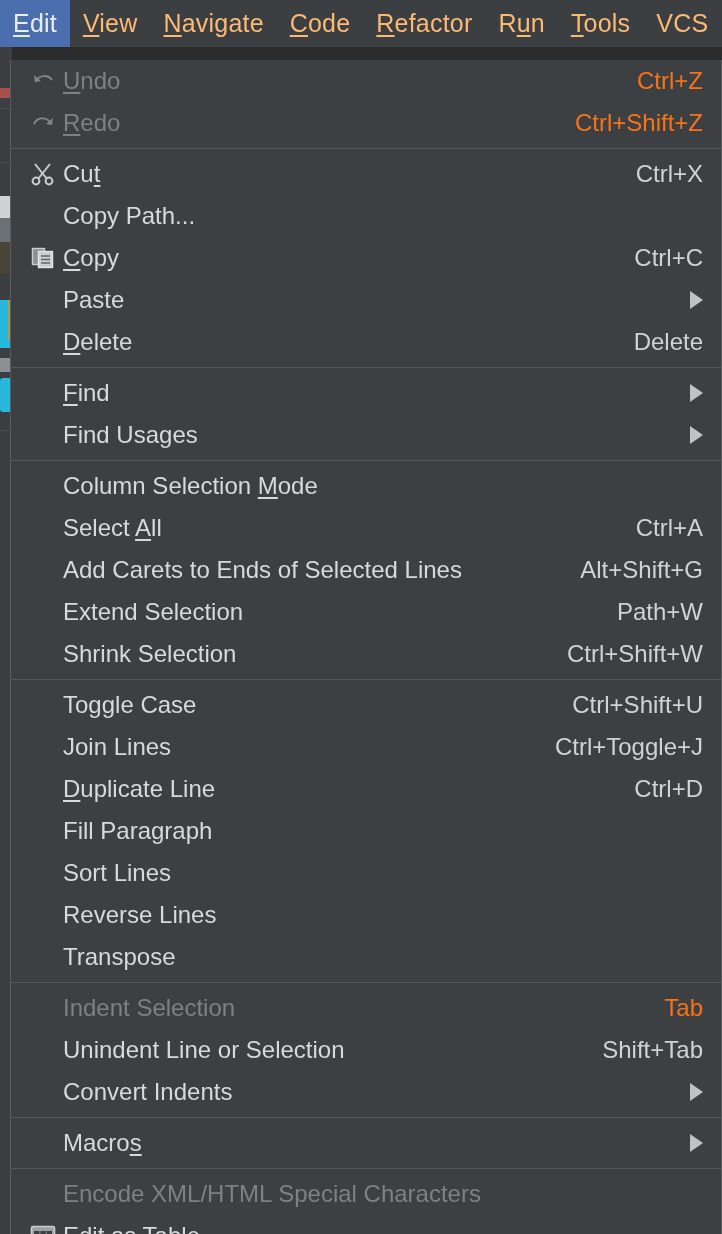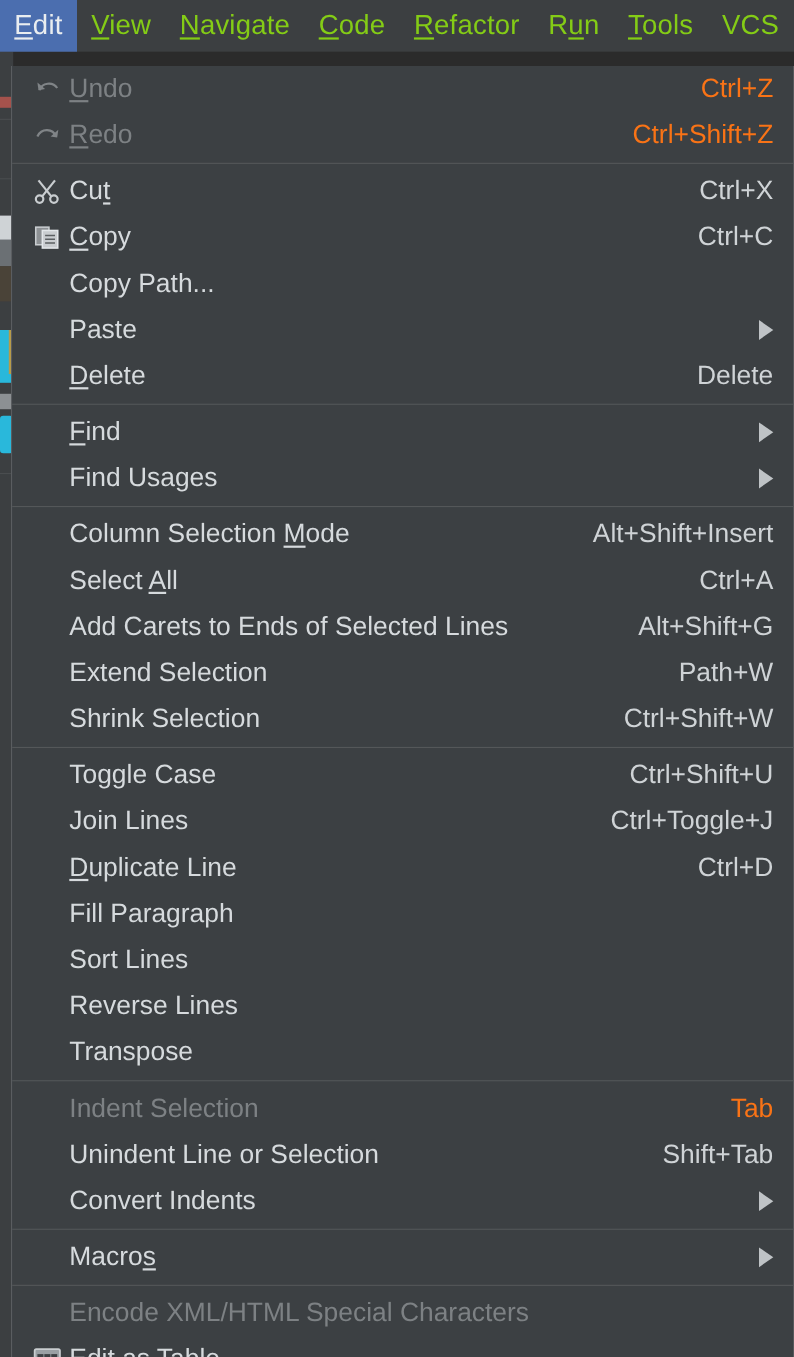--- a/index.html
+++ b/index.html
@@ -21,21 +21,21 @@
 
   
   .menubar {
     position: absolute; left: 0; top: 0; width: 722px; height: 47px;
     background: #3c3f41;
     display: flex; align-items: center;
   }
   .menubar-item {
     height: 47px; display: flex; align-items: center;
     padding: 0 13px;
-    font-size: 25px; color: #84cc16;
+    font-size: 25px; color: #fdba74;
     letter-spacing: .2px; white-space: nowrap;
   }
   .menubar-item.active { background: #4b6eaf; color: #e9edf0; }
   .mn { text-decoration: underline; text-underline-offset: 3px; }
 
   
   .popup {
     position: absolute; left: 10px; top: 60px;
     width: 712px; height: 1187px;
     background: #3c4043;
@@ -146,40 +146,40 @@
       <circle cx="19" cy="20" r="3.4" fill="none" stroke="#c9cdd0" stroke-width="2"></circle>
       <line x1="20" y1="3" x2="8" y2="18" stroke="#c9cdd0" stroke-width="2"></line>
       <line x1="5" y1="3" x2="17" y2="18" stroke="#c9cdd0" stroke-width="2"></line>
           </svg>
         </div>
         <div class="label">Cu<span class="mn">t</span></div>
         <div class="spacer"></div>
         <div class="accel">Ctrl+X</div>
       </div>
       <div class="row">
+        <div class="gutter"></div>
+        <div class="label">Copy Path...</div>
+        <div class="spacer"></div>
+      </div>
+      <div class="row">
         <div class="gutter">
           <svg class="ico" width="26" height="26" viewBox="0 0 26 26">
       <rect x="2.5" y="3.5" width="12" height="16" fill="#8d9194" stroke="#c9cdd0" stroke-width="1.4"></rect>
       <rect x="8.5" y="6.5" width="14" height="16" fill="#c9cdd0" stroke="#e3e7ea" stroke-width="1.4"></rect>
       <line x1="11" y1="11" x2="20" y2="11" stroke="#5b5f62" stroke-width="1.4"></line>
       <line x1="11" y1="14.5" x2="20" y2="14.5" stroke="#5b5f62" stroke-width="1.4"></line>
       <line x1="11" y1="18" x2="20" y2="18" stroke="#5b5f62" stroke-width="1.4"></line>
           </svg>
         </div>
         <div class="label"><span class="mn">C</span>opy</div>
         <div class="spacer"></div>
         <div class="accel">Ctrl+C</div>
       </div>
       <div class="row">
         <div class="gutter"></div>
-        <div class="label">Copy Path...</div>
-        <div class="spacer"></div>
-      </div>
-      <div class="row">
-        <div class="gutter"></div>
         <div class="label">Paste</div>
         <div class="spacer"></div>
         <div class="arrow"></div>
       </div>
       <div class="row">
         <div class="gutter"></div>
         <div class="label"><span class="mn">D</span>elete</div>
         <div class="spacer"></div>
         <div class="accel">Delete</div>
       </div>
@@ -194,21 +194,20 @@
         <div class="gutter"></div>
         <div class="label">Find Usages</div>
         <div class="spacer"></div>
         <div class="arrow"></div>
       </div>
       <div class="sep"></div>
       <div class="row">
         <div class="gutter"></div>
         <div class="label">Column Selection <span class="mn">M</span>ode</div>
         <div class="spacer"></div>
-        <div class="accel">Alt+Shift+Insert</div>
       </div>
       <div class="row">
         <div class="gutter"></div>
         <div class="label">Select <span class="mn">A</span>ll</div>
         <div class="spacer"></div>
         <div class="accel">Ctrl+A</div>
       </div>
       <div class="row">
         <div class="gutter"></div>
         <div class="label">Add Carets to Ends of Selected Lines</div>

